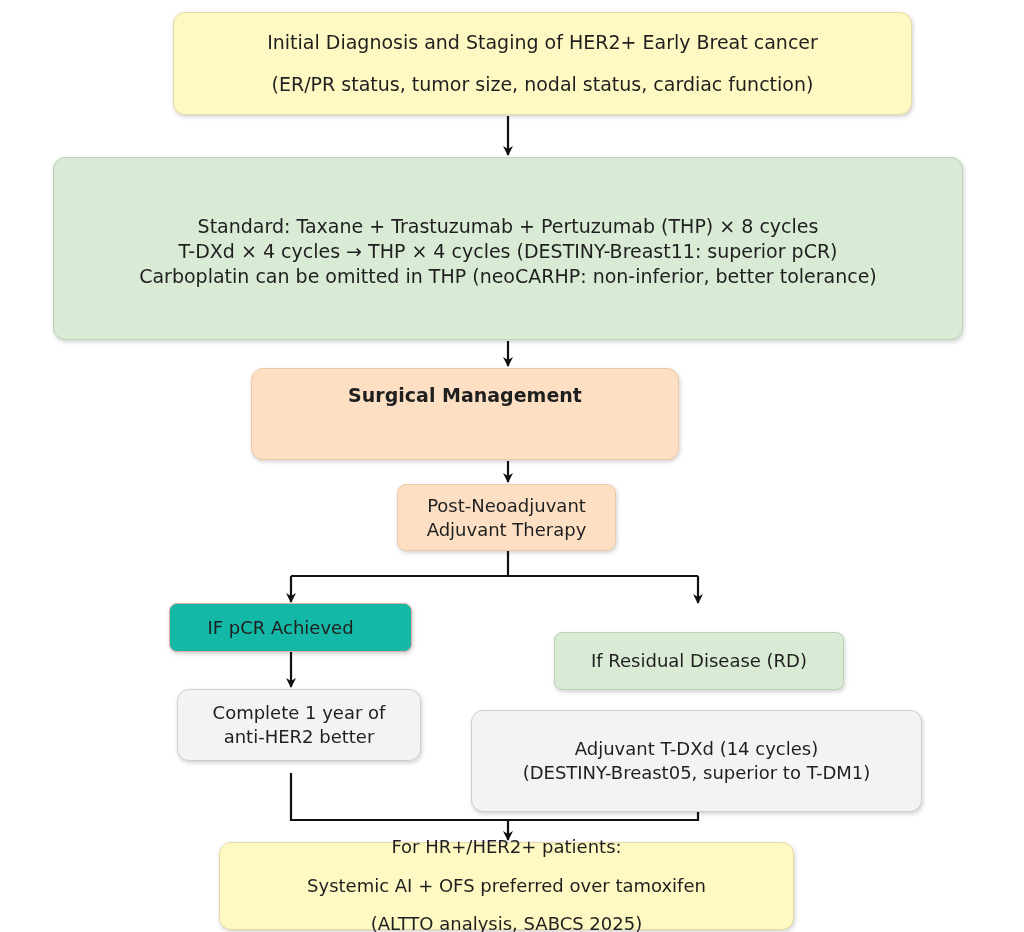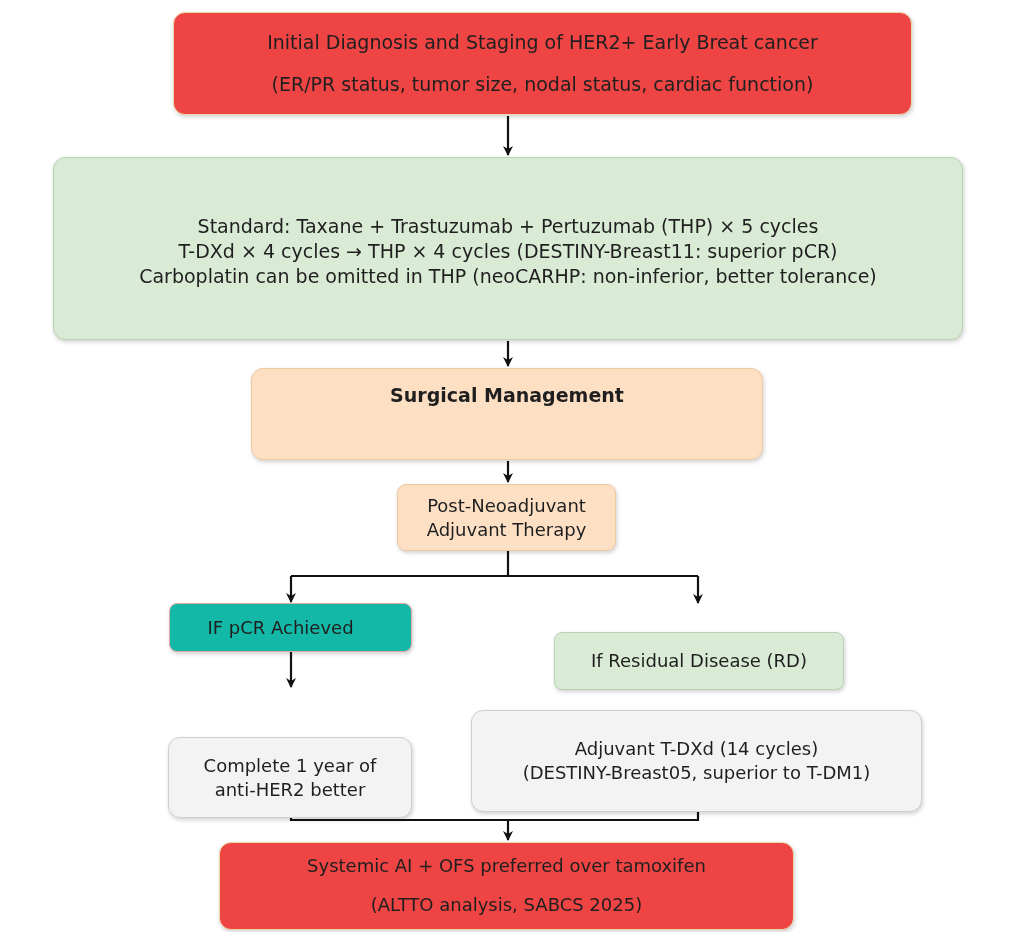--- a/index.html
+++ b/index.html
@@ -6,21 +6,21 @@
   body {
     width: 1024px; height: 932px; background: #ffffff; position: relative;
     font-family: "DejaVu Sans", sans-serif; color: #1f1f1f; overflow: hidden;
   }
   .box {
     position: absolute; box-sizing: border-box; border-radius: 12px;
     display: flex; flex-direction: column; align-items: center; justify-content: center;
     text-align: center; line-height: 1.32; box-shadow: 1px 2px 4px rgba(0,0,0,0.18);
   }
   .box span { display: block; white-space: nowrap; }
-  .yellow { background: #ef4444; border: 1.5px solid #ead9a8; gap: 16px; }
+  .yellow { background: #fef9c3; border: 1.5px solid #ead9a8; gap: 16px; }
   .green  { background: #d9ead5; border: 1.5px solid #b9d3b3; }
   .peach  { background: #fde0c4; border: 1.5px solid #efc9a2; }
   .pink   { background: #14b8a6; border: 1.5px solid #e3aaaa; }
   .grey   { background: #f3f3f3; border: 1.5px solid #cfcfcf; }
   .title { font-weight: bold; }
   svg.connectors { position: absolute; left: 0; top: 0; }
 </style>
 </head>
 <body>
 
@@ -44,48 +44,49 @@
     <line x1="508" y1="820" x2="508" y2="840" marker-end="url(#arrow)"></line>
   </g>
 </svg>
 
 <div class="box yellow" style="left:173px; top:12px; width:739px; height:103px; font-size:19px;">
   <span>Initial Diagnosis and Staging of HER2+ Early Breat cancer</span>
   <span>(ER/PR status, tumor size, nodal  status, cardiac function)</span>
 </div>
 
 <div class="box green" style="left:53px; top:157px; width:910px; height:183px; font-size:19px; padding-top:6px;">
-  <span>Standard: Taxane + Trastuzumab + Pertuzumab (THP) × 5 cycles</span>
+  <span>Standard: Taxane + Trastuzumab + Pertuzumab (THP) × 8 cycles</span>
   <span>T-DXd × 4 cycles → THP × 4 cycles (DESTINY-Breast11: superior pCR)</span>
   <span>Carboplatin can be omitted in THP (neoCARHP: non-inferior, better tolerance)</span>
 </div>
 
-<div class="box peach" style="left:251px; top:368px; width:512px; height:92px; font-size:19px; justify-content:flex-start; padding-top:14px;">
+<div class="box peach" style="left:251px; top:368px; width:428px; height:92px; font-size:19px; justify-content:flex-start; padding-top:14px;">
   <span class="title">Surgical Management</span>
 </div>
 
 <div class="box peach" style="left:397px; top:484px; width:219px; height:67px; font-size:18px; border-radius:9px;">
   <span>Post-Neoadjuvant</span>
   <span>Adjuvant Therapy</span>
 </div>
 
 <div class="box pink" style="left:169px; top:603px; width:243px; height:49px; font-size:18px; border-radius:8px; padding-right:20px;">
   <span>IF pCR Achieved</span>
 </div>
 
 <div class="box green" style="left:554px; top:604px; width:290px; height:58px; font-size:18px; border-radius:8px;margin-top:28px;">
   <span>If Residual Disease (RD)</span>
 </div>
 
-<div class="box grey" style="left:168px; top:689px; width:244px; height:81px; font-size:18px;margin-top:48px;">
+<div class="box grey" style="left:177px; top:689px; width:244px; height:72px; font-size:18px;">
   <span>Complete 1 year of</span>
   <span>anti-HER2 better</span>
 </div>
 
 <div class="box grey" style="left:471px; top:689px; width:451px; height:102px; font-size:18px;margin-top:21px;">
   <span>Adjuvant T-DXd (14 cycles)</span>
   <span>(DESTINY-Breast05, superior to T-DM1)</span>
 </div>
 
 <div class="box yellow" style="left:219px; top:842px; width:575px; height:88px; font-size:18px; line-height:1.26;">
+  <span>For HR+/HER2+ patients:</span>
   <span>Systemic AI + OFS preferred over tamoxifen</span>
   <span>(ALTTO analysis, SABCS 2025)</span>
 </div>
 
 </body></html>

